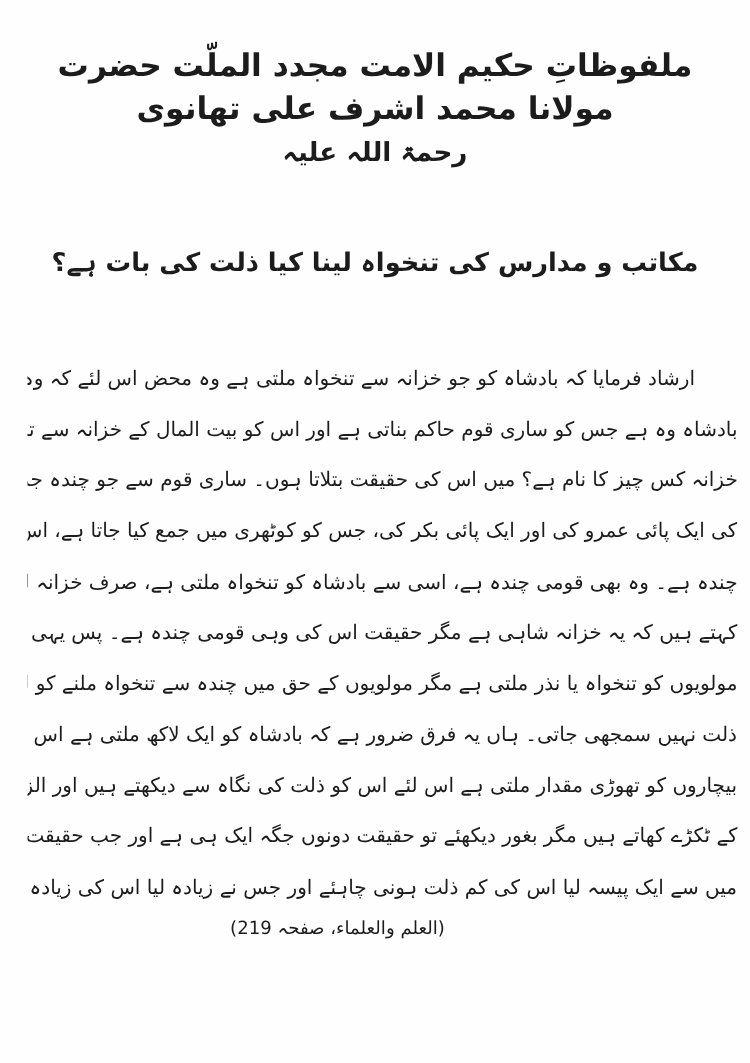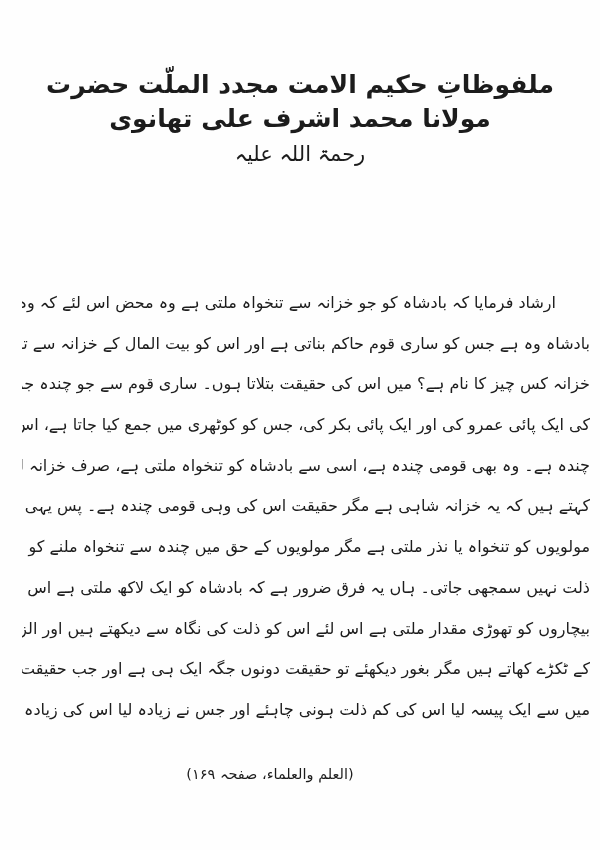--- a/index.html
+++ b/index.html
@@ -10,40 +10,40 @@
   .page {
     position: relative;
     width: 600px;
     height: 850px;
     margin: 0 auto;
     background: #fefefe;
     color: #1c1c1c;
     font-family: "DejaVu Sans", sans-serif;
     overflow: hidden;
   }
-  .rtl { direction: rtl; unicode-bidi: plaintext; margin-top: 32px; }
+  .rtl { direction: rtl; unicode-bidi: plaintext; }
 
   .title-main {
     position: absolute;
     top: 36px;
     left: 18px;
     right: 18px;
     text-align: center;
     font-size: 25px;
     font-weight: bold;
     line-height: 1.35;
   }
   .title-honorific {
     position: absolute;
     top: 110px;
     left: 0;
     right: 0;
     text-align: center;
     font-size: 21px;
-    font-weight: normal;
+    font-weight: bold;
   }
   .section-heading {
     position: absolute;
     top: 198px;
     left: 40px;
     right: 40px;
     text-align: center;
     font-size: 20.5px;
     font-weight: bold;
   }
@@ -85,31 +85,32 @@
 </style>
 </head>
 <body>
 
 <div class="page">
 
   <div class="title-main rtl">ملفوظاتِ حکیم الامت مجدد الملّت حضرت مولانا محمد اشرف علی تھانوی</div>
 
   <div class="title-honorific rtl">رحمۃ اللہ علیہ</div>
 
+  <div class="section-heading rtl">مکاتب و مدارس کی تنخواہ لینا کیا ذلت کی بات ہے؟</div>
 
   <div class="body-text">
     <div class="body-line first-line">ارشاد فرمایا کہ بادشاہ کو جو خزانہ سے تنخواہ ملتی ہے وہ محض اس لئے کہ وہ رعایا کے کام میں محبوس ہے کیونکہ</div>
     <div class="body-line">بادشاہ وہ ہے جس کو ساری قوم حاکم بناتی ہے اور اس کو بیت المال کے خزانہ سے تنخواہ دیتی ہے۔ اب دیکھو کہ وہ</div>
     <div class="body-line">خزانہ کس چیز کا نام ہے؟ میں اس کی حقیقت بتلاتا ہوں۔ ساری قوم سے جو چندہ جمع کیا جاتا ہے کہ ایک پائی زید</div>
     <div class="body-line">کی ایک پائی عمرو کی اور ایک پائی بکر کی، جس کو کوٹھری میں جمع کیا جاتا ہے، اس کا نام خزانہ ہے حقیقت اس کی وہی</div>
     <div class="body-line">چندہ ہے۔ وہ بھی قومی چندہ ہے، اسی سے بادشاہ کو تنخواہ ملتی ہے، صرف خزانہ لفظ سے اس کی عزت بڑھ گئی۔ لوگ</div>
     <div class="body-line">کہتے ہیں کہ یہ خزانہ شاہی ہے مگر حقیقت اس کی وہی قومی چندہ ہے۔ پس یہی حقیقت اس چندہ کی ہے۔ جس سے</div>
     <div class="body-line">مولویوں کو تنخواہ یا نذر ملتی ہے مگر مولویوں کے حق میں چندہ سے تنخواہ ملنے کو لوگ ذلت سمجھتے ہیں اور بادشاہ کے لئے</div>
     <div class="body-line">ذلت نہیں سمجھی جاتی۔ ہاں یہ فرق ضرور ہے کہ بادشاہ کو ایک لاکھ ملتی ہے اس لئے ذلت نہیں خیال کی جاتی اور مولوی</div>
     <div class="body-line">بیچاروں کو تھوڑی مقدار ملتی ہے اس لئے اس کو ذلت کی نگاہ سے دیکھتے ہیں اور الزام رکھتے ہیں کہ مولوی خیرات</div>
     <div class="body-line">کے ٹکڑے کھاتے ہیں مگر بغور دیکھئے تو حقیقت دونوں جگہ ایک ہی ہے اور جب حقیقت ایک ٹھہری تو جس نے چندہ</div>
     <div class="body-line last-line">میں سے ایک پیسہ لیا اس کی کم ذلت ہونی چاہئے اور جس نے زیادہ لیا اس کی زیادہ ذلت ہونی چاہئے۔</div>
   </div>
 
-  <div class="citation-source rtl">(العلم والعلماء، صفحہ ۱۶۹)</div>
+  <div class="citation-source rtl">(العلم والعلماء، صفحہ 219)</div>
 
 
 </div>
 
 </body></html>

